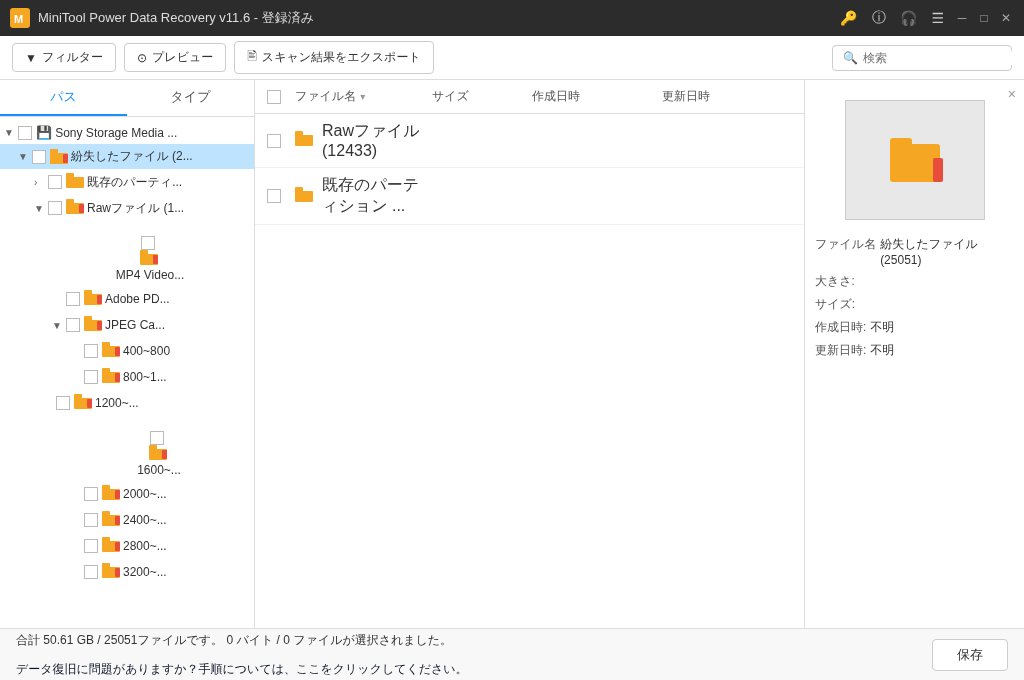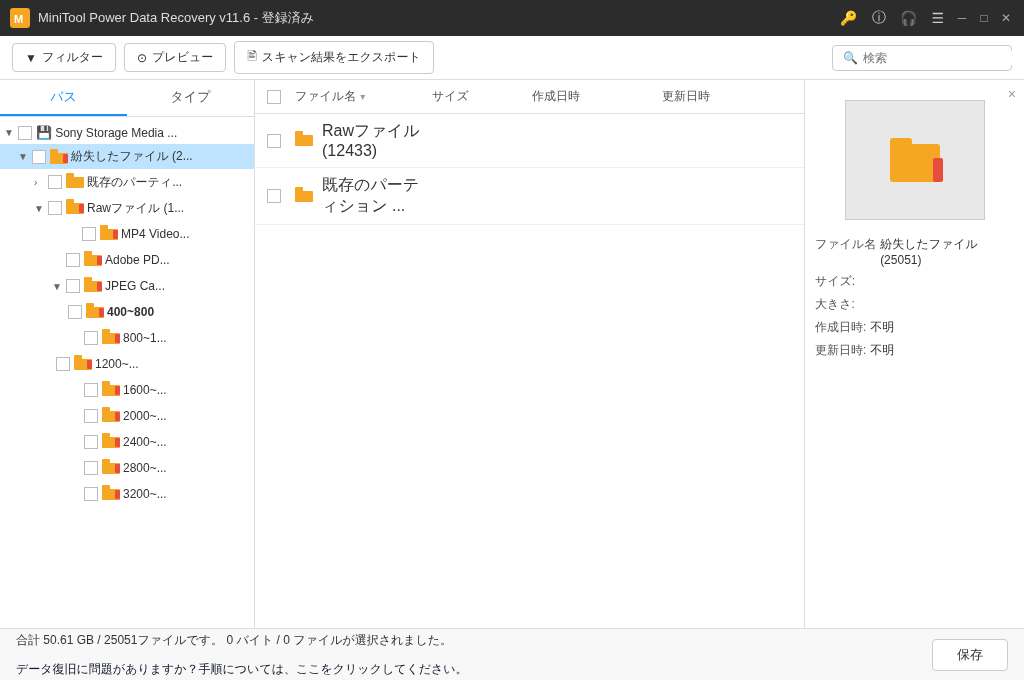--- a/index.html
+++ b/index.html
@@ -161,21 +161,21 @@
         <span style="margin-right:3px;display:inline-block;">
           <svg width="18" height="15" viewBox="0 0 18 15">
               <rect x="0" y="4" width="18" height="11" rx="1" fill="#f5a623"></rect>
               <rect x="0" y="0" width="8" height="5" rx="1" fill="#f5a623"></rect>
               <rect x="13" y="5" width="5" height="9" rx="1" fill="#e74c3c"></rect>
             </svg>
         </span>
         <span class="tree-label">Rawファイル (1...</span>
       </div>
 
-      <div class="tree-item" style="padding-left:68px;">
+      <div class="tree-item" style="padding-left:52px;flex-direction:column;">
         <span class="expand-icon" style="visibility:hidden;">›</span>
         <div class="checkbox"></div>
         <span style="margin-right:3px;display:inline-block;">
           <svg width="18" height="15" viewBox="0 0 18 15">
               <rect x="0" y="4" width="18" height="11" rx="1" fill="#f5a623"></rect>
               <rect x="0" y="0" width="8" height="5" rx="1" fill="#f5a623"></rect>
               <rect x="13" y="5" width="5" height="9" rx="1" fill="#e74c3c"></rect>
             </svg>
         </span>
         <span class="tree-label">MP4 Video...</span>
@@ -200,21 +200,21 @@
         <span style="margin-right:3px;display:inline-block;">
           <svg width="18" height="15" viewBox="0 0 18 15">
               <rect x="0" y="4" width="18" height="11" rx="1" fill="#f5a623"></rect>
               <rect x="0" y="0" width="8" height="5" rx="1" fill="#f5a623"></rect>
               <rect x="13" y="5" width="5" height="9" rx="1" fill="#e74c3c"></rect>
             </svg>
         </span>
         <span class="tree-label">JPEG Ca...</span>
       </div>
 
-      <div class="tree-item" style="padding-left:54px;font-weight:bold;">
+      <div class="tree-item" style="padding-left:70px;">
         <span class="expand-icon" style="visibility:hidden;">›</span>
         <div class="checkbox"></div>
         <span style="margin-right:3px;display:inline-block;">
           <svg width="18" height="15" viewBox="0 0 18 15">
               <rect x="0" y="4" width="18" height="11" rx="1" fill="#f5a623"></rect>
               <rect x="0" y="0" width="8" height="5" rx="1" fill="#f5a623"></rect>
               <rect x="13" y="5" width="5" height="9" rx="1" fill="#e74c3c"></rect>
             </svg>
         </span>
         <span class="tree-label">400~800</span>
@@ -236,21 +236,21 @@
         <div class="checkbox"></div>
         <span style="margin-right:3px;display:inline-block;">
           <svg width="18" height="15" viewBox="0 0 18 15">
               <rect x="0" y="4" width="18" height="11" rx="1" fill="#f5a623"></rect>
               <rect x="0" y="0" width="8" height="5" rx="1" fill="#f5a623"></rect>
               <rect x="13" y="5" width="5" height="9" rx="1" fill="#e74c3c"></rect>
             </svg>
         </span>
         <span class="tree-label">1200~...</span>
       </div>
-      <div class="tree-item" style="padding-left:70px;">
+      <div class="tree-item" style="padding-left:70px;flex-direction:column;">
         <span class="expand-icon" style="visibility:hidden;">›</span>
         <div class="checkbox"></div>
         <span style="margin-right:3px;display:inline-block;">
           <svg width="18" height="15" viewBox="0 0 18 15">
               <rect x="0" y="4" width="18" height="11" rx="1" fill="#f5a623"></rect>
               <rect x="0" y="0" width="8" height="5" rx="1" fill="#f5a623"></rect>
               <rect x="13" y="5" width="5" height="9" rx="1" fill="#e74c3c"></rect>
             </svg>
         </span>
         <span class="tree-label">1600~...</span>
@@ -370,25 +370,25 @@
         <div style="width:22px;height:8px;background:#f5a623;border-radius:3px 3px 0 0;position:absolute;top:0;left:0;"></div>
         <div style="width:10px;height:24px;background:#e74c3c;border-radius:2px;position:absolute;right:-3px;bottom:0;"></div>
       </div>
     </div>
     <div class="preview-info">
       <div class="preview-info-row">
         <span class="preview-info-label">ファイル名</span>
         <span class="preview-info-value">紛失したファイル (25051)</span>
       </div>
       <div class="preview-info-row">
+        <span class="preview-info-label">大きさ:</span>
+        <span class="preview-info-value"></span>
+      </div>
+      <div class="preview-info-row">
         <span class="preview-info-label">サイズ:</span>
-        <span class="preview-info-value"></span>
-      </div>
-      <div class="preview-info-row">
-        <span class="preview-info-label">大きさ:</span>
         <span class="preview-info-value"></span>
       </div>
       <div class="preview-info-row">
         <span class="preview-info-label">作成日時:</span>
         <span class="preview-info-value">不明</span>
       </div>
       <div class="preview-info-row">
         <span class="preview-info-label">更新日時:</span>
         <span class="preview-info-value">不明</span>
       </div>

